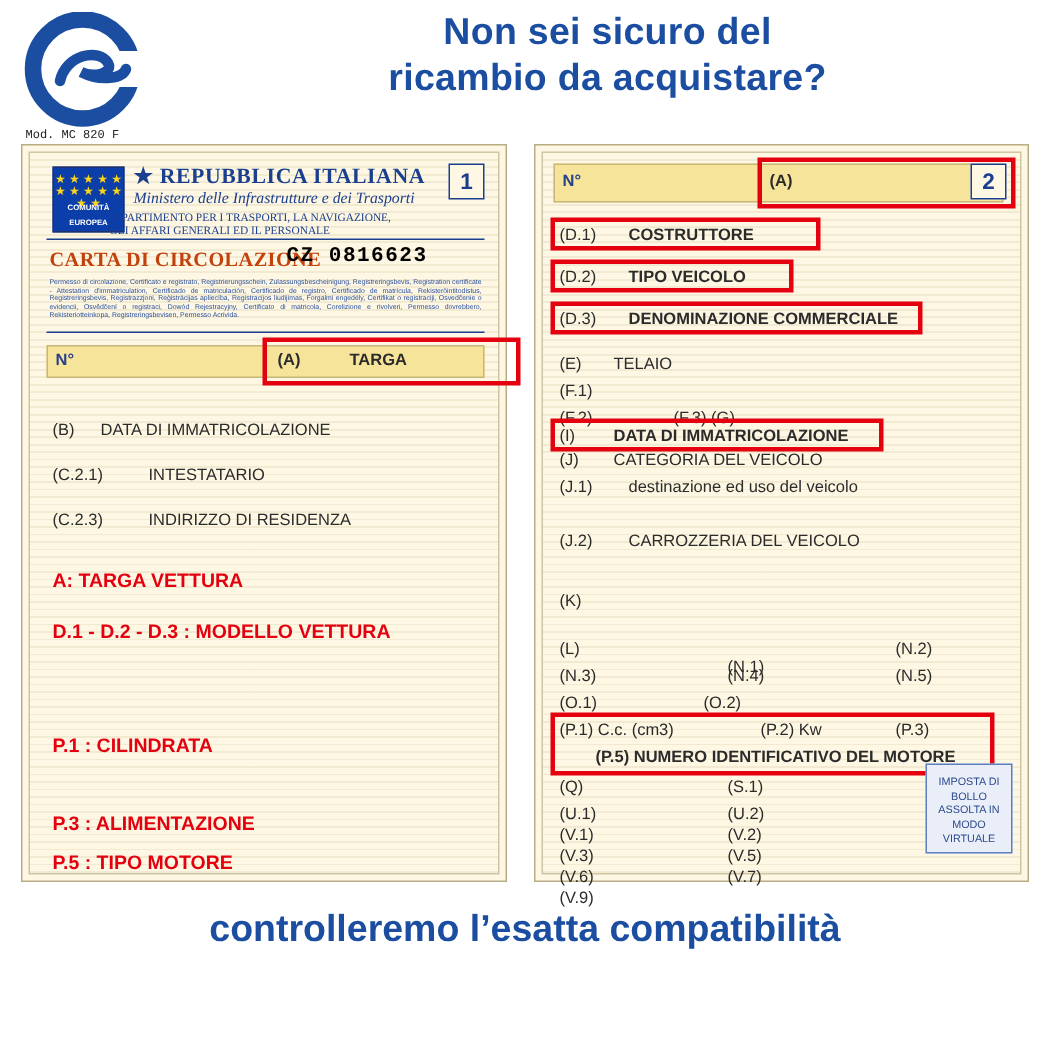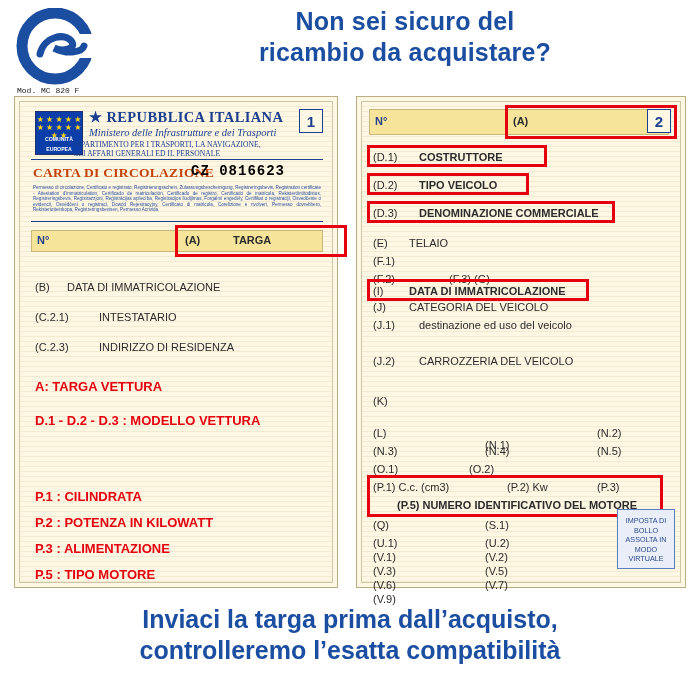--- a/index.html
+++ b/index.html
@@ -182,21 +182,20 @@
 
   <div class="field" style="left:20px;top:214px;">(C.2.1)</div>
   <div class="field" style="left:84px;top:214px;">INTESTATARIO</div>
 
   <div class="field" style="left:20px;top:244px;">(C.2.3)</div>
   <div class="field" style="left:84px;top:244px;">INDIRIZZO DI RESIDENZA</div>
 
   <div class="redtext" style="left:20px;top:282px;">A: TARGA VETTURA</div>
   <div class="redtext" style="left:20px;top:316px;">D.1 - D.2 - D.3 : MODELLO VETTURA</div>
   <div class="redtext" style="left:20px;top:392px;">P.1 : CILINDRATA</div>
-  <div class="redtext" style="left:20px;top:418px;">P.2 : POTENZA IN KILOWATT</div>
   <div class="redtext" style="left:20px;top:444px;">P.3 : ALIMENTAZIONE</div>
   <div class="redtext" style="left:20px;top:470px;">P.5 :  TIPO MOTORE</div>
 </div>
 
 <div class="card" id="card-right">
   <div class="gridlines"></div>
 
   <div class="yellowbar" style="left:12px;top:12px;width:300px;height:26px;"></div>
   <div class="field blue" style="left:18px;top:18px;font-weight:bold;">N°</div>
   <div class="field" style="left:156px;top:18px;font-weight:bold;">(A)</div>
@@ -269,15 +268,14 @@
 
   <div class="field" style="left:16px;top:482px;">(V.6)</div>
   <div class="field" style="left:128px;top:482px;">(V.7)</div>
 
   <div class="field" style="left:16px;top:496px;">(V.9)</div>
 
   <div class="small-note" style="top:412px;right:10px;">IMPOSTA DI BOLLO ASSOLTA IN MODO VIRTUALE</div>
 </div>
 
 <div class="footline">
-  <div>Inviaci la targa prima dall’acquisto,</div>
   <div>controlleremo l’esatta compatibilità</div>
 </div>
 
 </body></html>

